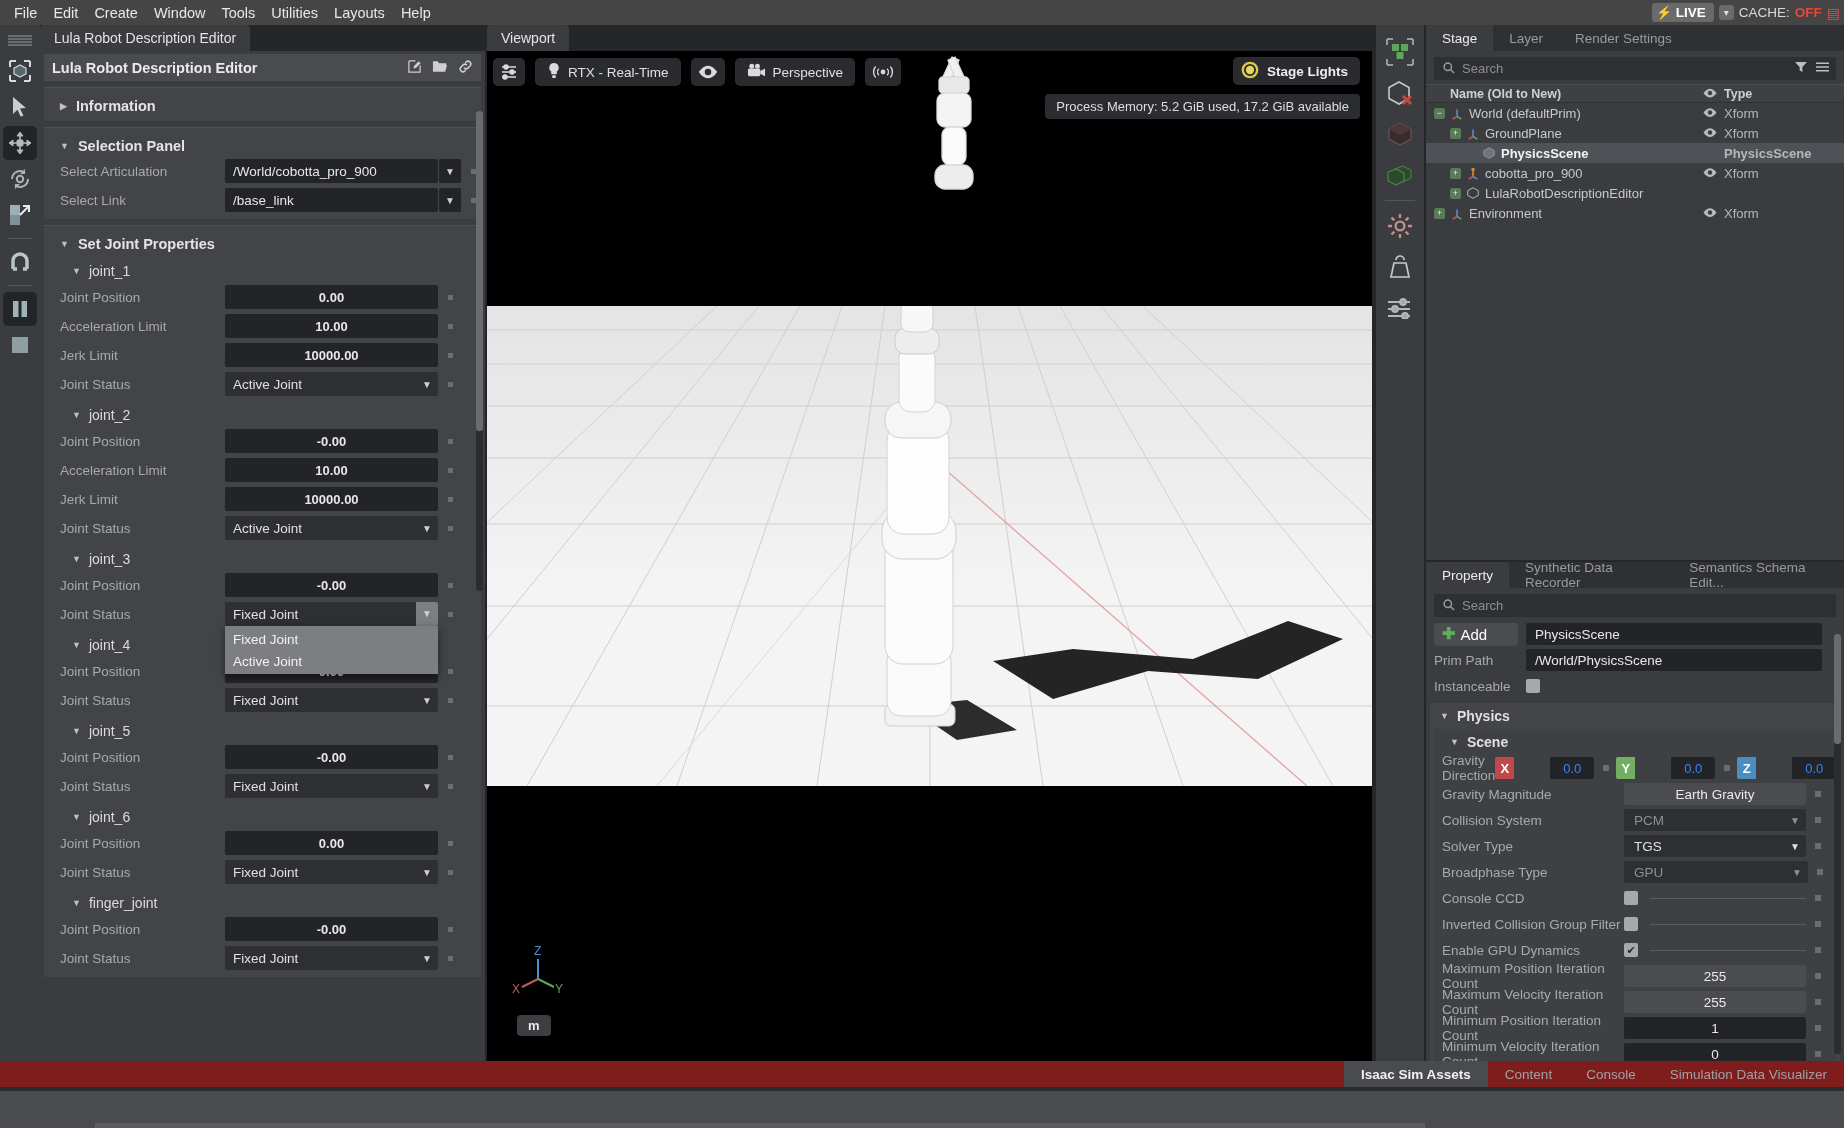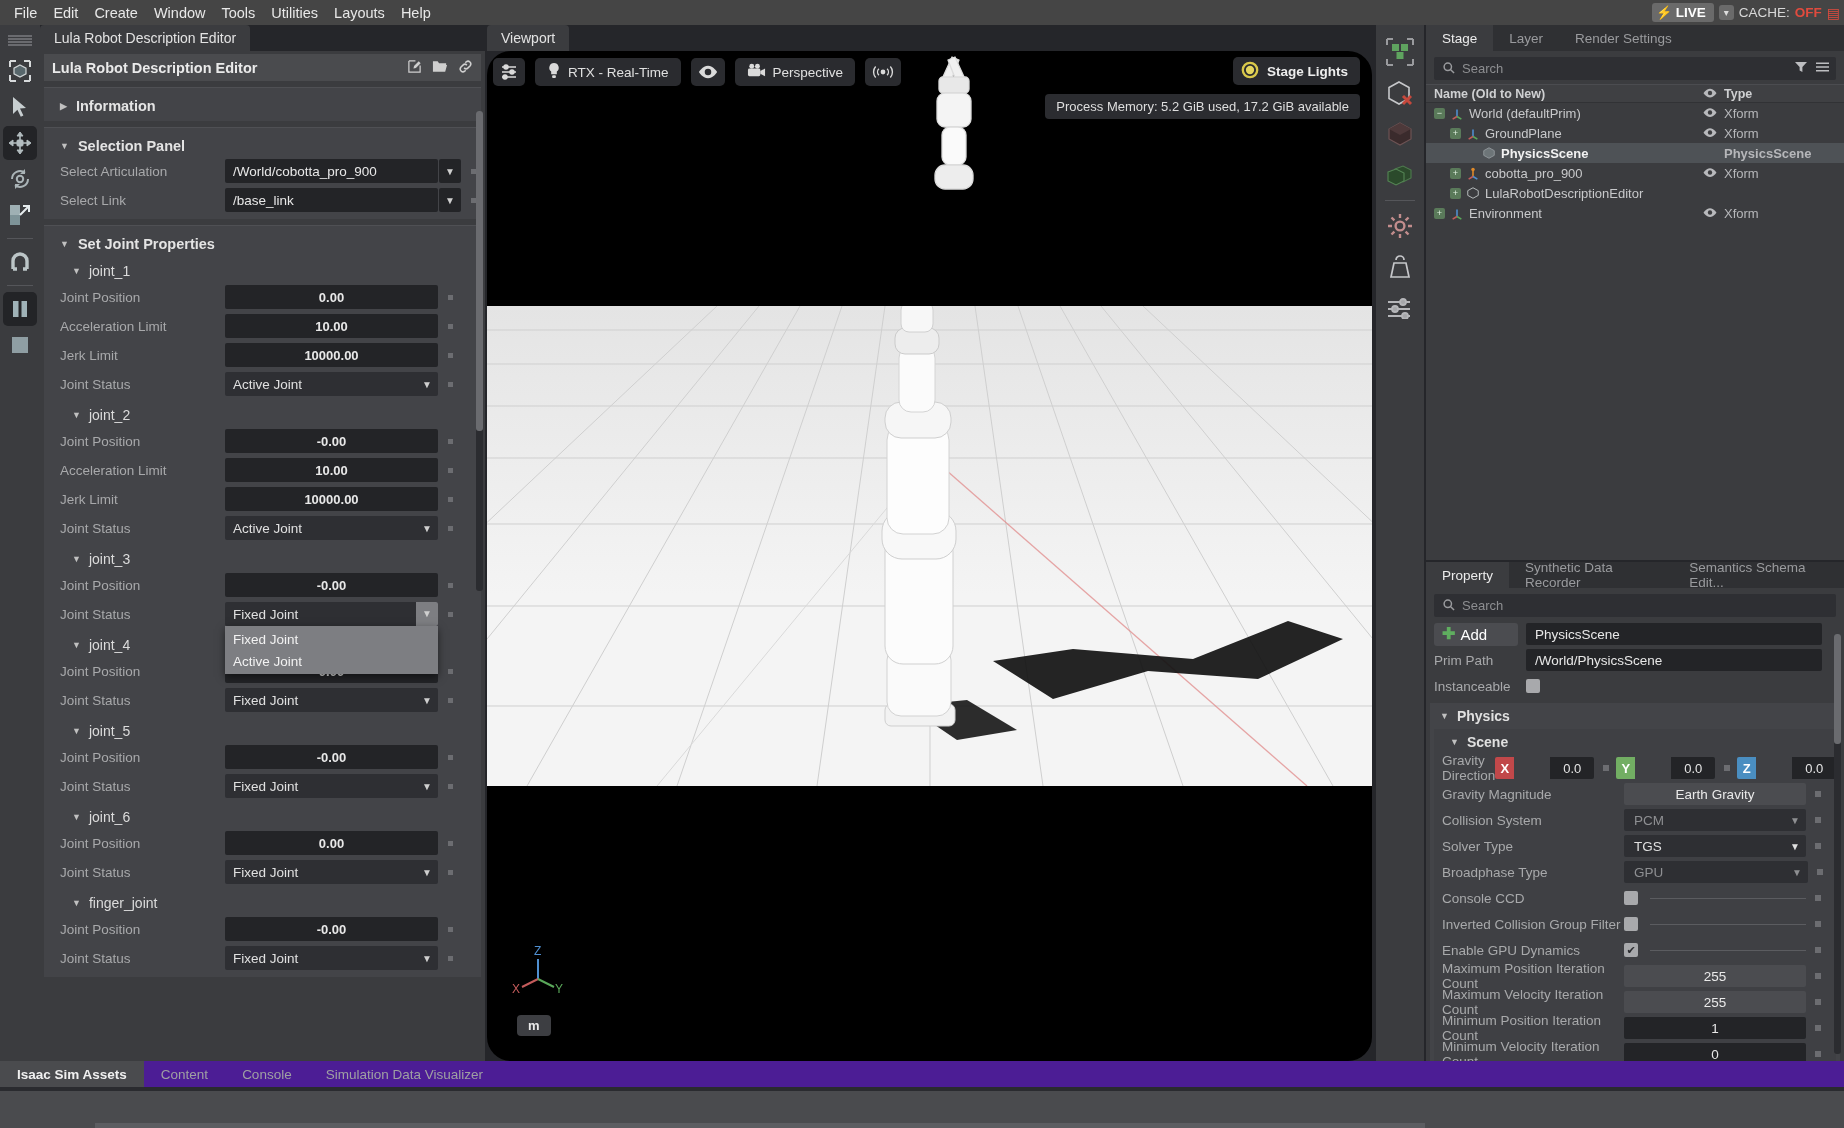--- a/index.html
+++ b/index.html
@@ -86,21 +86,21 @@
     z-index: 40; padding: 2px 0; box-shadow: 0 3px 8px rgba(0,0,0,.5);
   }
   #dropdown-menu .opt { height: 22px; display: flex; align-items: center; padding-left: 8px;
     font-size: 13.5px; color: #f2f2f2; }
   #lula-scroll { position: absolute; right: 2px; top: 60px; width: 7px; height: 480px;
      background: #2b2c30; border-radius: 3px; }
   #lula-scroll i { display:block; width: 7px; height: 320px; background: #6a6b6f; border-radius: 3px; }
 
   
   #vp-tabbar { position: absolute; left: 487px; top: 25px; width: 885px; height: 26px; background: #25262a; }
-  #viewport { position: absolute; left: 487px; top: 51px; width: 885px; height: 1010px; background: #000; border-radius: 24px; }
+  #viewport { position: absolute; left: 487px; top: 51px; width: 885px; height: 1010px; background: #000; }
   #vp-toolbar { position: absolute; left: 6px; top: 6px; height: 30px; display: flex; align-items: center; gap: 10px; }
   .vbtn { background: #2a2b2f; border-radius: 5px; height: 28px; display: flex; align-items: center;
      gap: 7px; padding: 0 12px; font-size: 13.5px; color: #e0e0e0; }
   .vbtn.sq { padding: 0 7px; }
   #stage-lights { position: absolute; right: 12px; top: 6px; background: #2a2b2f; border-radius: 5px;
      height: 28px; display: flex; align-items: center; gap: 8px; padding: 0 12px 0 8px;
      font-size: 13.5px; font-weight: bold; color: #ededed; }
   #mem-badge { position: absolute; right: 12px; top: 43px; background: #2b2c30; border-radius: 4px;
      padding: 5px 11px; font-size: 13px; color: #dedede; }
   #ground { position: absolute; left: 0; top: 255px; width: 885px; height: 480px;
@@ -150,29 +150,29 @@
   .combo2.dim { color: #8e8f92; }
   .combo2 .cv2 { flex: 1; }
   .chk { width: 14px; height: 14px; background: #a8a9ac; border-radius: 2px; display: flex;
      align-items: center; justify-content: center; font-size: 11px; color: #2a2b2f; }
   .chk.off { background: #a8a9ac; }
   .sq-dot { width: 6px; height: 6px; background: #6c6d71; margin-left: 9px; }
   .axbox { display: flex; align-items: center; }
   .axlbl { width: 19px; height: 22px; display: flex; align-items: center; justify-content: center;
      font-size: 13px; font-weight: bold; color: #fff; border-radius: 2px 0 0 2px; }
   .axval { width: 44px; height: 22px; background: #232427; display: flex; align-items: center;
-     justify-content: center; font-size: 13px; color: #e5e5e5; border-radius: 0 2px 2px 0; margin-left: 36px; }
+     justify-content: center; font-size: 13px; color: #3b82f6; border-radius: 0 2px 2px 0; margin-left: 36px; }
   .sectline { display: flex; align-items: center; gap: 8px; font-size: 14px; font-weight: bold;
      color: #e0e0e0; padding: 5px 0 5px 10px; }
   #prop-scroll { position: absolute; right: 3px; top: 72px; width: 7px; height: 420px; background: #2b2c30; border-radius: 3px; }
   #prop-scroll i { display: block; width: 7px; height: 110px; background: #6a6b6f; border-radius: 3px; }
 
   
   #bottom { position: absolute; left: 0; top: 1061px; width: 1844px; height: 67px; background: #3b3c3f; }
-  #bottom-tabs { display: flex; height: 26px; background: #4c1d95; }
+  #bottom-tabs { display: flex; height: 26px; background: #7f1d1d; justify-content: flex-end; }
   #bottom-tabs .bt { padding: 0 17px; display: flex; align-items: center; font-size: 13.5px; color: #9fa0a3; }
   #bottom-tabs .bt.act { background: #4a4b4e; color: #f0f0f0; font-weight: bold; }
   #bottom-rule { height: 4px; background: #2a2b2f; }
   #bottom-body { height: 37px; background: #4a4b4e; }
   .hbar { position: absolute; left: 0; bottom: 0; height: 5px; background: #5c5d61; }
 </style>
 </head>
 <body>
 
 <div id="app">
@@ -691,21 +691,21 @@
             </svg>
         </span>
         <span>
           <svg width="13" height="12" viewBox="0 0 14 12" stroke="#bdbec1" stroke-width="1.6">
               <path d="M0 2h14M0 6h14M0 10h14"></path>
             </svg>
         </span>
       </span>
     </div>
     <div class="colhdr">
-      <span style="flex:1;padding-left:8px">Name (Old to New)</span>
+      <span style="flex:1;padding-left:24px">Name (Old to New)</span>
       <span style="width:28px;text-align:center">
         <svg width="14" height="10" viewBox="0 0 16 10" fill="#b8b9bc">
             <path d="M8 0C3.5 0 .6 5 .6 5S3.5 10 8 10s7.4-5 7.4-5S12.5 0 8 0z"></path>
             <circle cx="8" cy="5" r="2.5" fill="#3f4043"></circle>
           </svg>
       </span>
       <span style="width:120px">Type</span>
     </div>
     <div id="stage-rows">
         <div class="srow">

